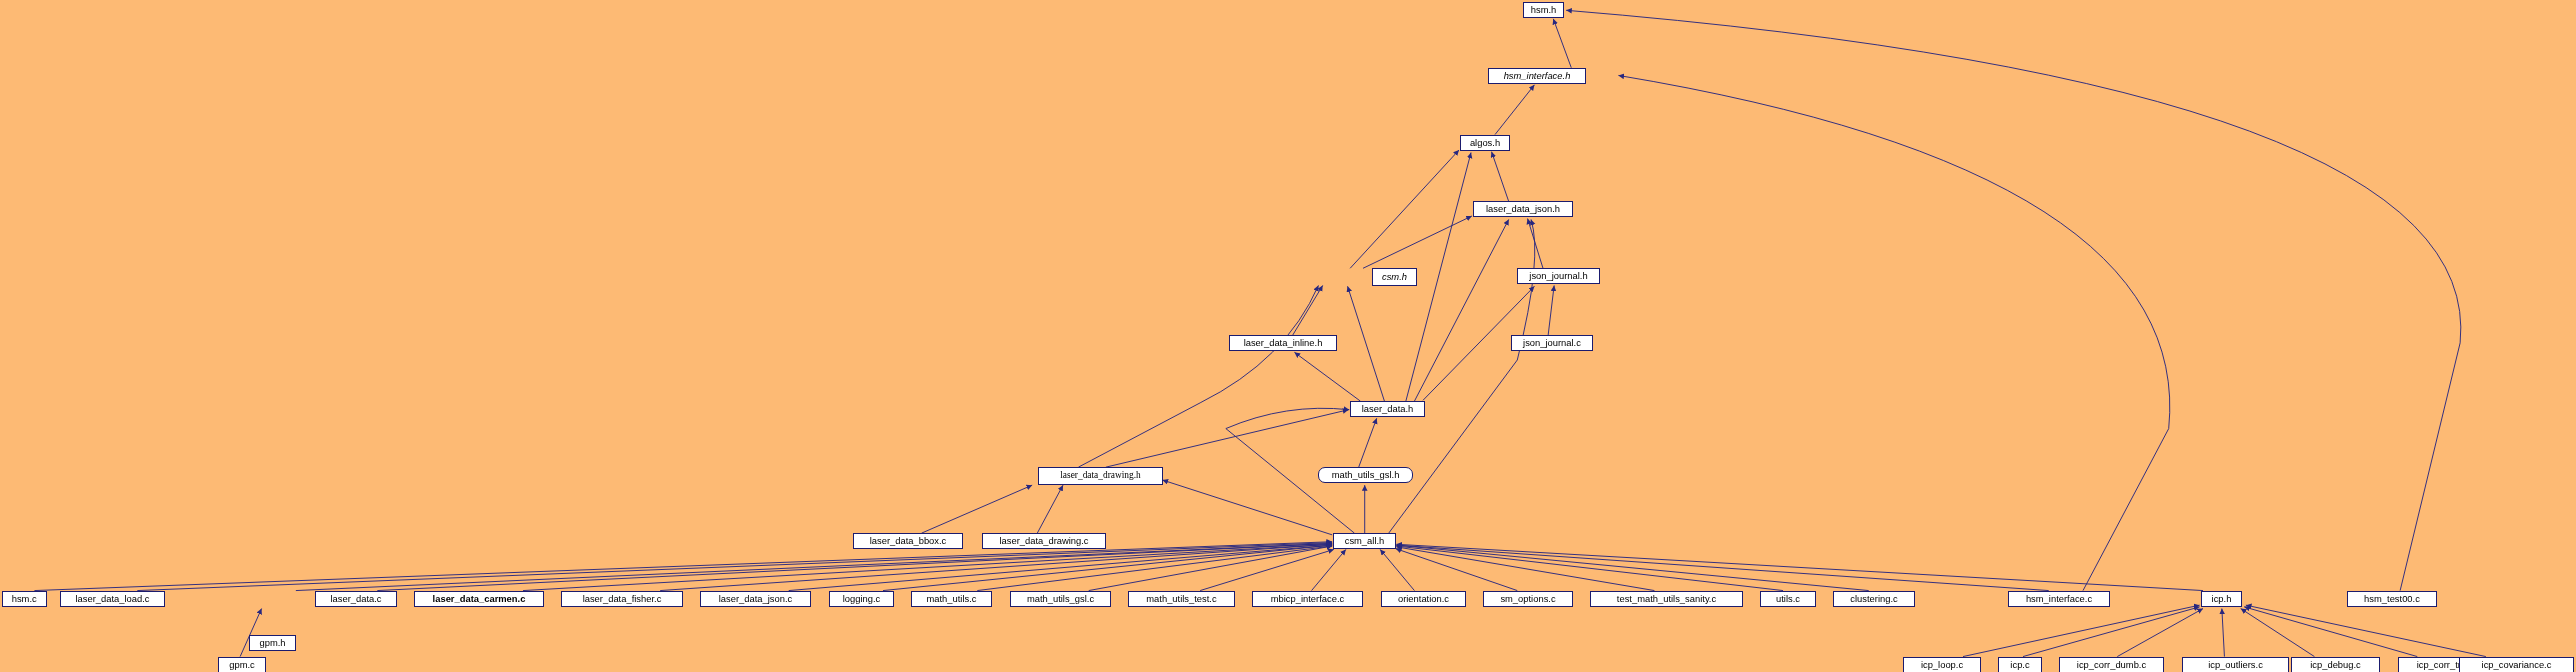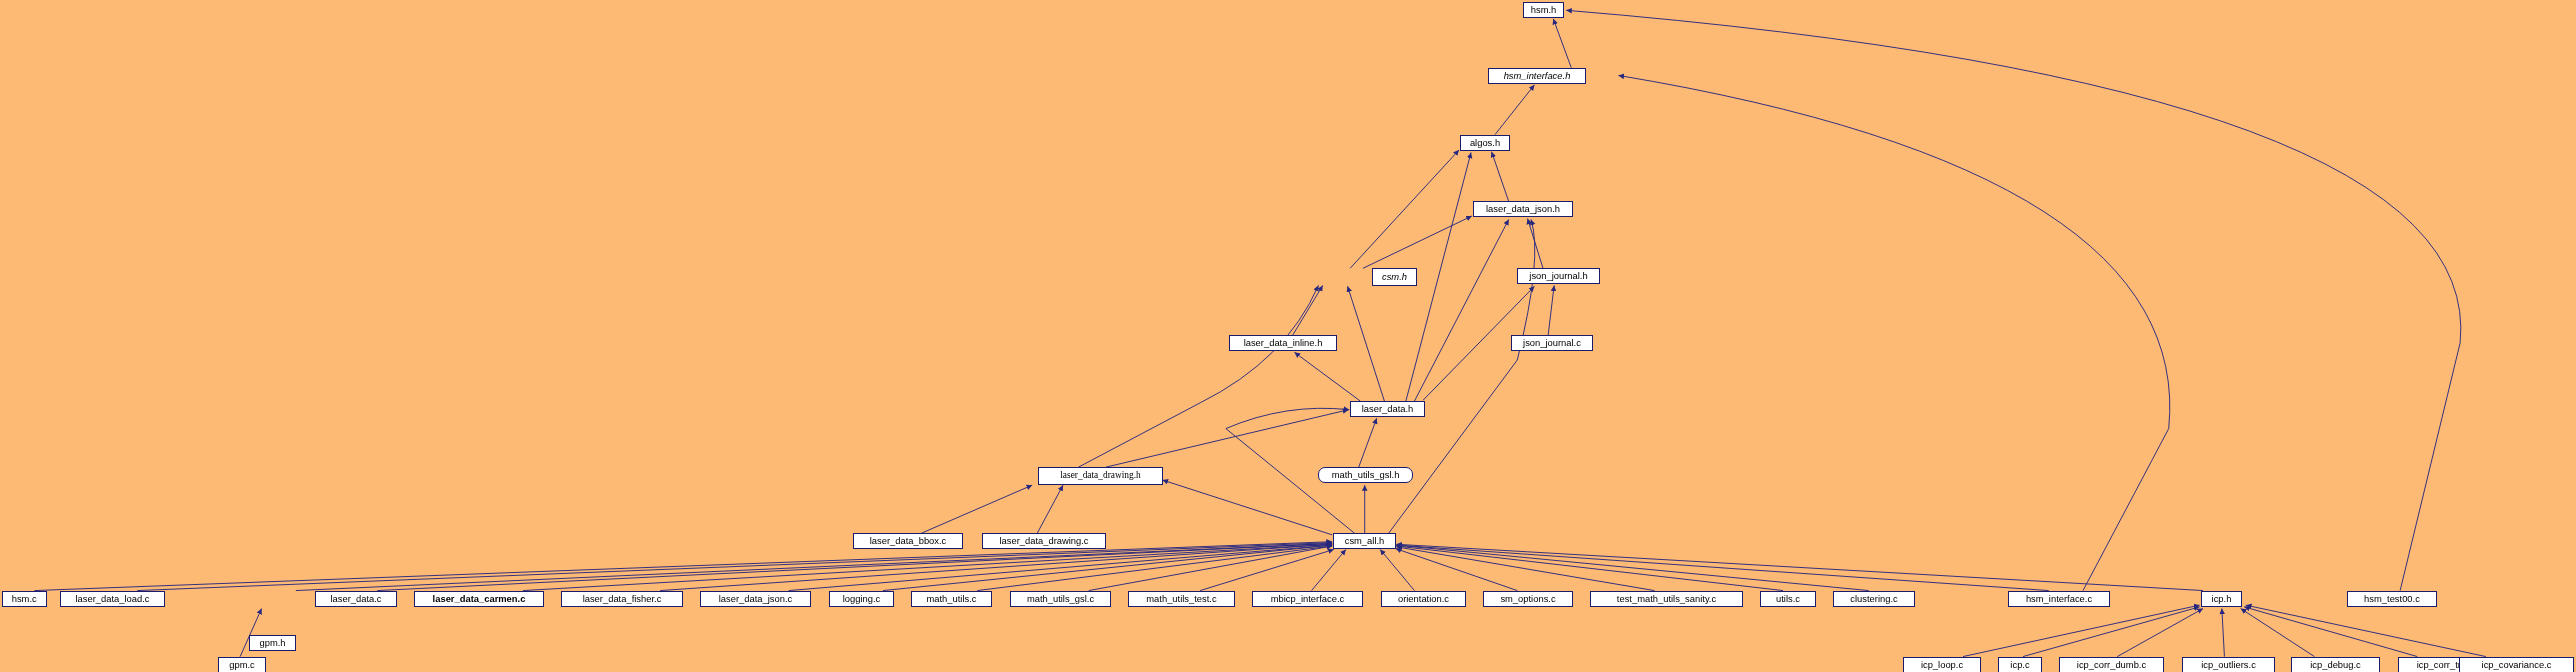--- a/index.html
+++ b/index.html
@@ -211,21 +211,21 @@
       </div>
       <div class="node" style="left: 1903px; top: 657px; width: 78px; height: 16.3px;">
         <span>icp_loop.c</span>
       </div>
       <div class="node" style="left: 1998px; top: 657px; width: 44px; height: 16.3px;">
         <span>icp.c</span>
       </div>
       <div class="node" style="left: 2059px; top: 657px; width: 105px; height: 16.3px;">
         <span>icp_corr_dumb.c</span>
       </div>
-      <div class="node" style="left: 2182px; top: 657px; width: 93px; height: 16.3px;">
+      <div class="node" style="left: 2182px; top: 657px; width: 107px; height: 16.3px;">
         <span>icp_outliers.c</span>
       </div>
       <div class="node" style="left: 2291px; top: 657px; width: 89px; height: 16.3px;">
         <span>icp_debug.c</span>
       </div>
       <div class="node" style="left: 2398px; top: 657px; width: 105px; height: 16.3px;">
         <span>icp_corr_tricks.c</span>
       </div>
       <div class="node" style="left: 2459px; top: 657px; width: 115px; height: 16.3px;">
         <span>icp_covariance.c</span>

